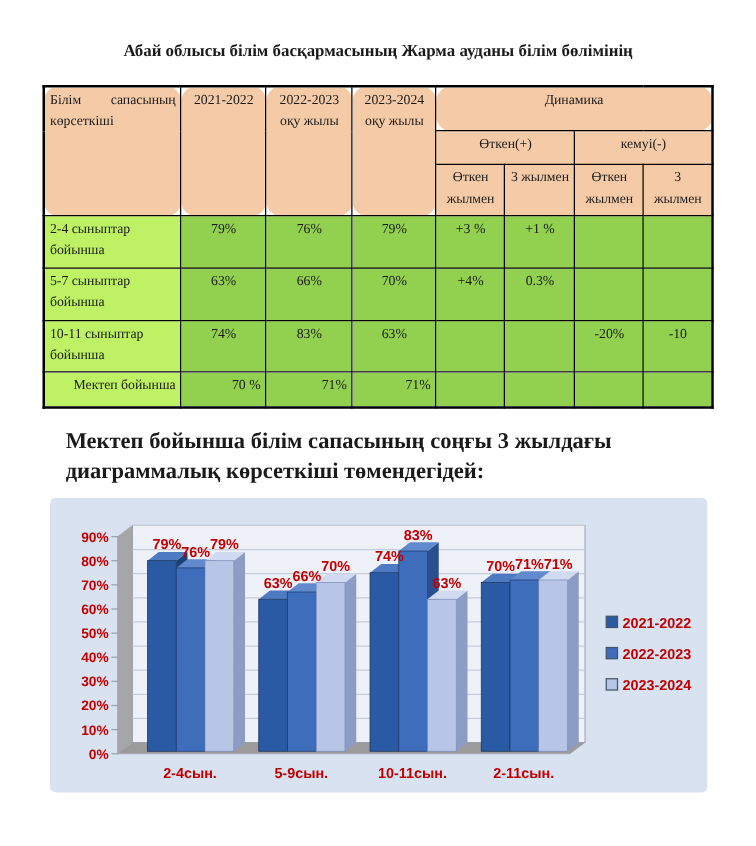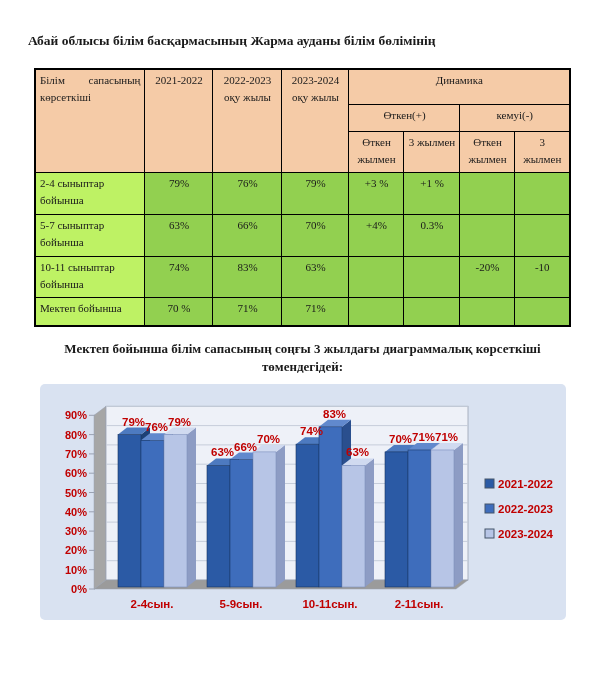--- a/index.html
+++ b/index.html
@@ -1,32 +1,32 @@
 <!DOCTYPE html>
 <html><head>
 <meta charset="utf-8">
 <style>
   html,body{margin:0;padding:0;background:#ffffff;}
   body{width:605px;height:677px;overflow:hidden;font-family:"Liberation Serif",serif;color:#1a1a1a;}
   .doc{padding-top:33px;}
-  .title-line{font-weight:bold;font-size:13.5px;margin:0 28px 15px;line-height:1.2;}
+  .title-line{text-align:center;font-weight:bold;font-size:13.5px;margin:0 28px 15px;line-height:1.2;}
   table.quality{border-collapse:collapse;table-layout:fixed;width:535px;margin:19px auto 0;font-size:11px;border:2px solid #000;}
   table.quality td{border:1px solid #000;padding:2px 4px;vertical-align:top;line-height:1.55;overflow:hidden;}
   td.hdr{background:#f5cba7;text-align:center;}
   td.hdr.ind{text-align:justify;}
   td.body-lbl{background:#bef264;text-align:left;}
   td.body-val{background:#92d050;text-align:center;}
-  tr.hr1 td{height:30px;}
+  tr.hr1 td{height:30px;border-radius:12px;}
   tr.hr2 td{height:22px;}
   tr.hr3 td{height:36px;}
   tr.br1 td{height:37px;}
   tr.br2 td{height:37px;}
   tr.br3 td{height:36px;}
-  tr.br4 td{height:23px;}
-  .chart-heading{text-align:center;font-weight:bold;font-size:13px;margin:13px auto 0;width:500px;line-height:1.35;}
+  tr.br4 td{height:23px;text-align:right;}
+  .chart-heading{font-weight:bold;font-size:18px;margin:13px auto 0;width:500px;line-height:1.35;}
   .chart-box{width:526px;height:238px;margin:9px auto 0;}
   #chart-svg .ylab{font-family:"Liberation Sans",sans-serif;font-weight:bold;font-size:11px;}
   #chart-svg .xlab{font-family:"Liberation Sans",sans-serif;font-weight:bold;font-size:11.5px;}
   #chart-svg .dlab{font-family:"Liberation Sans",sans-serif;font-weight:bold;font-size:11.5px;}
 </style>
 </head>
 <body>
 
 <div class="doc">
 

